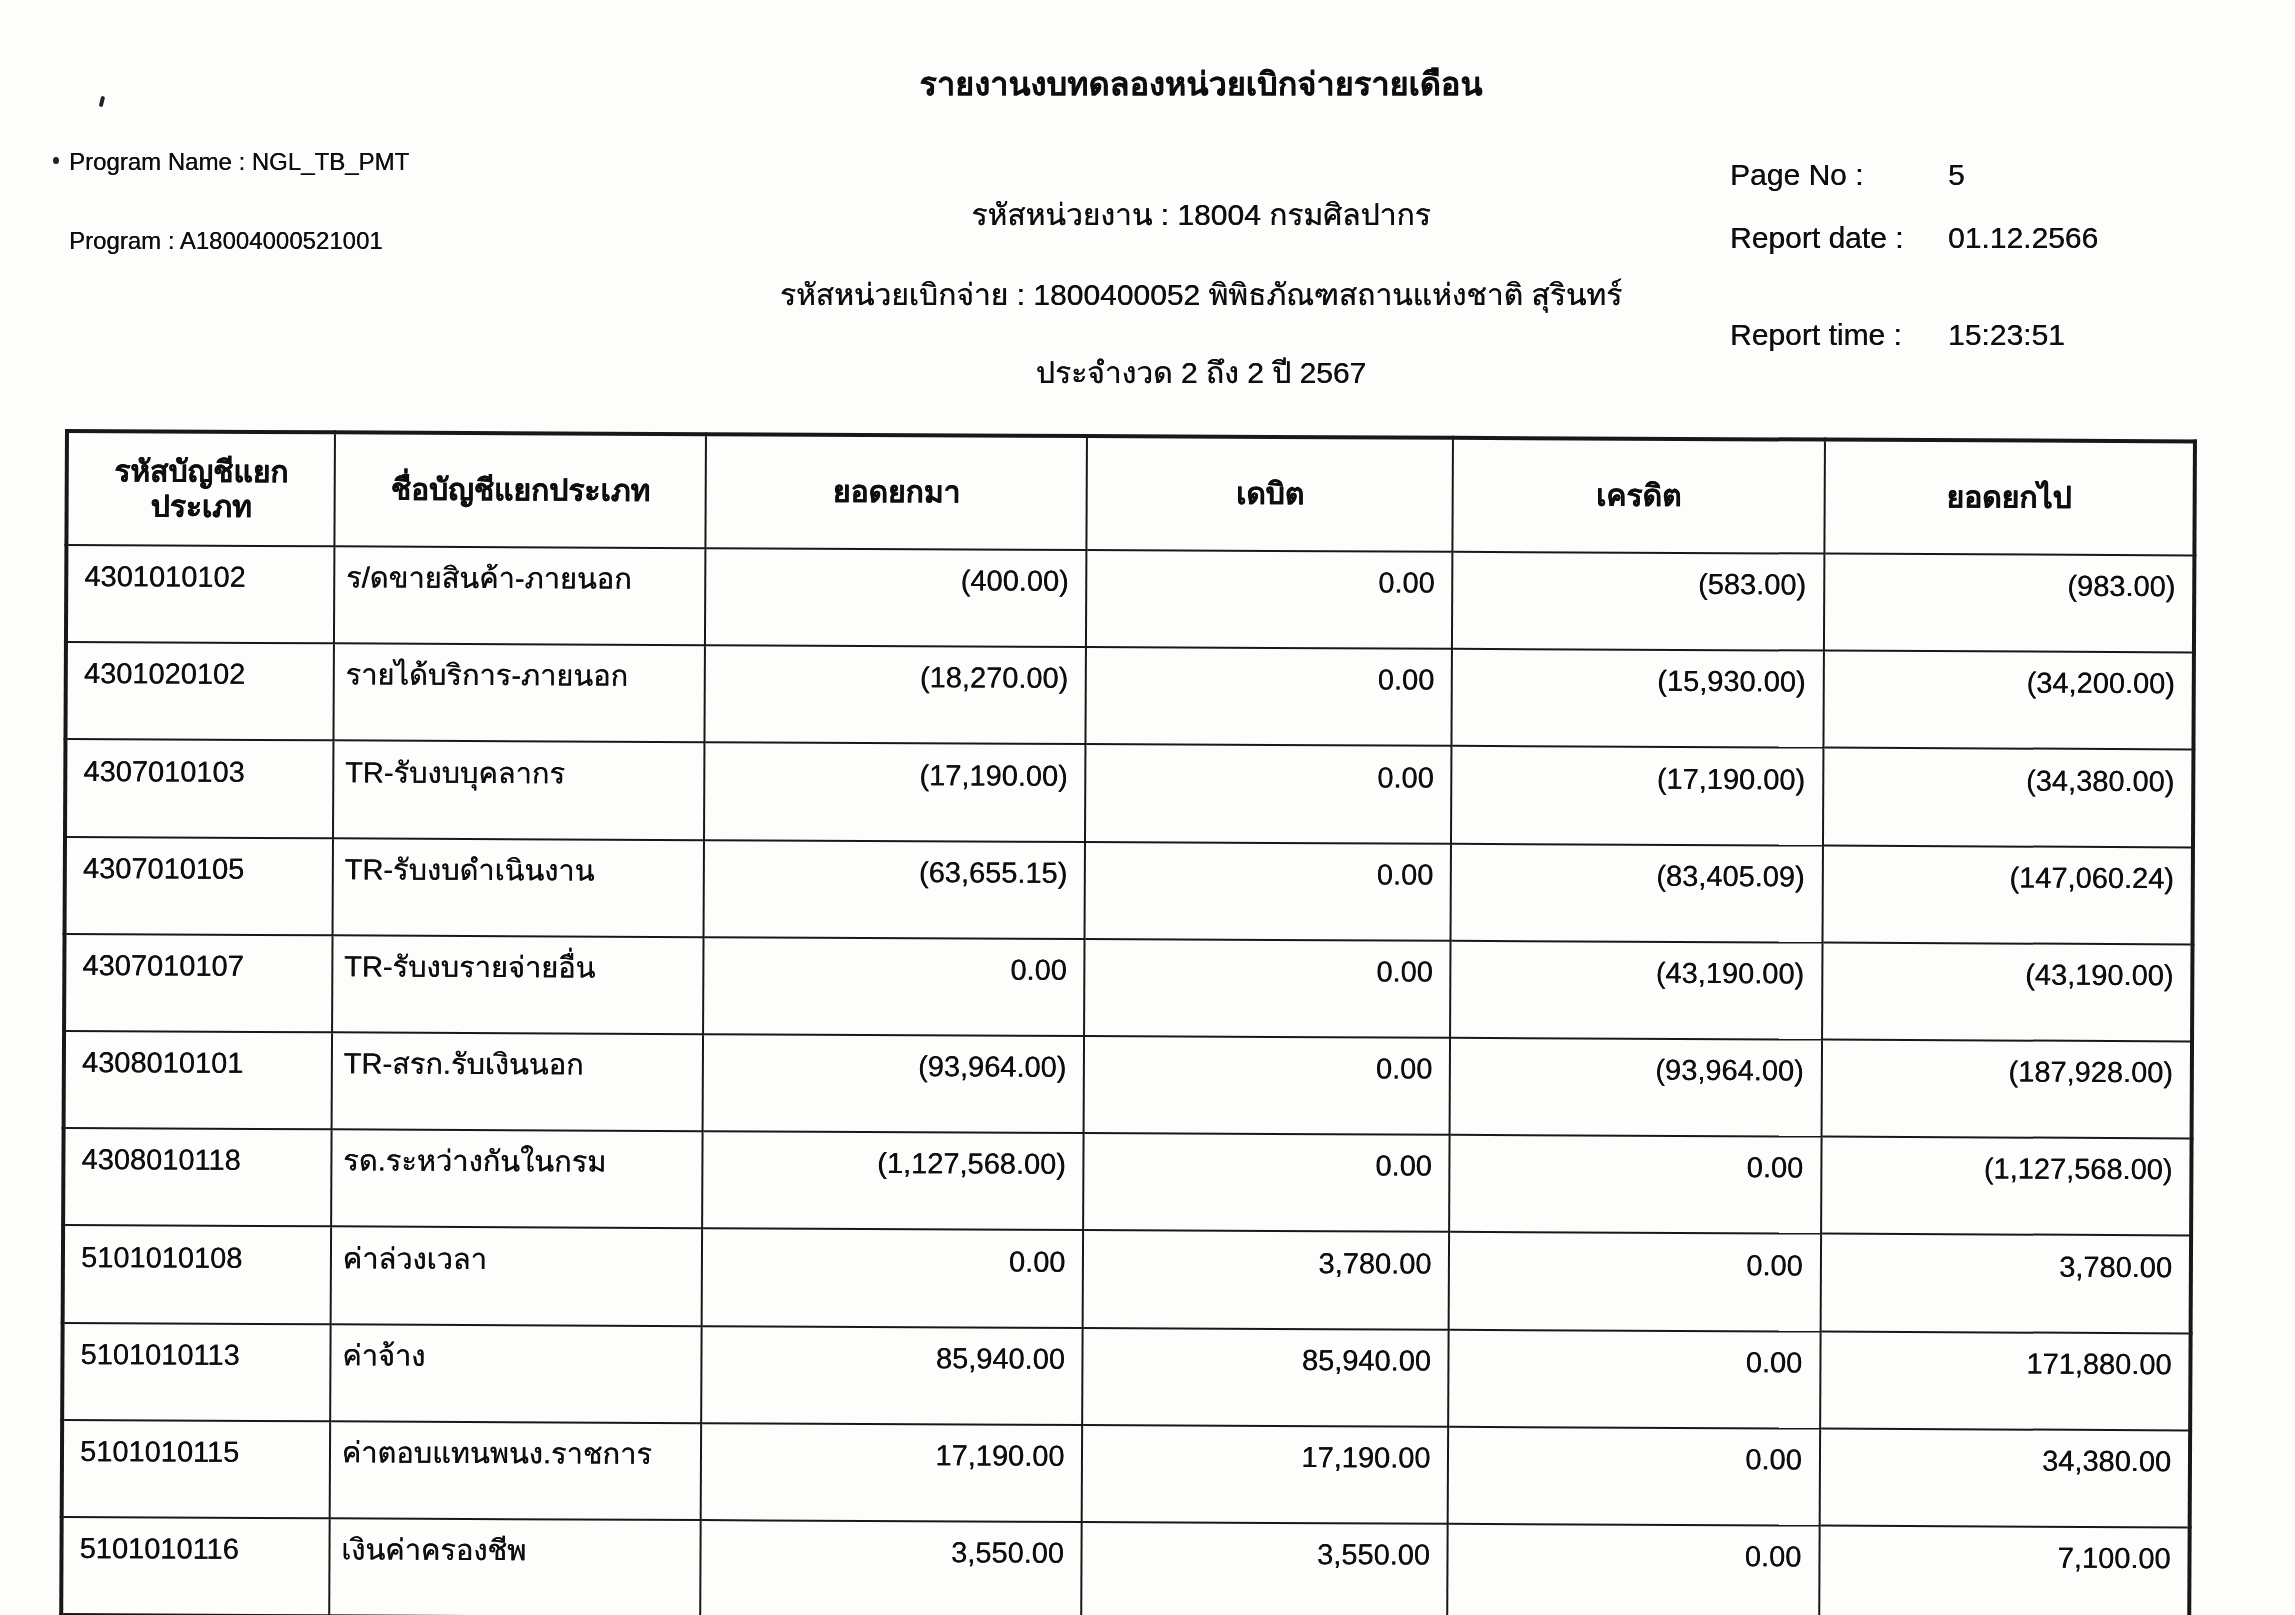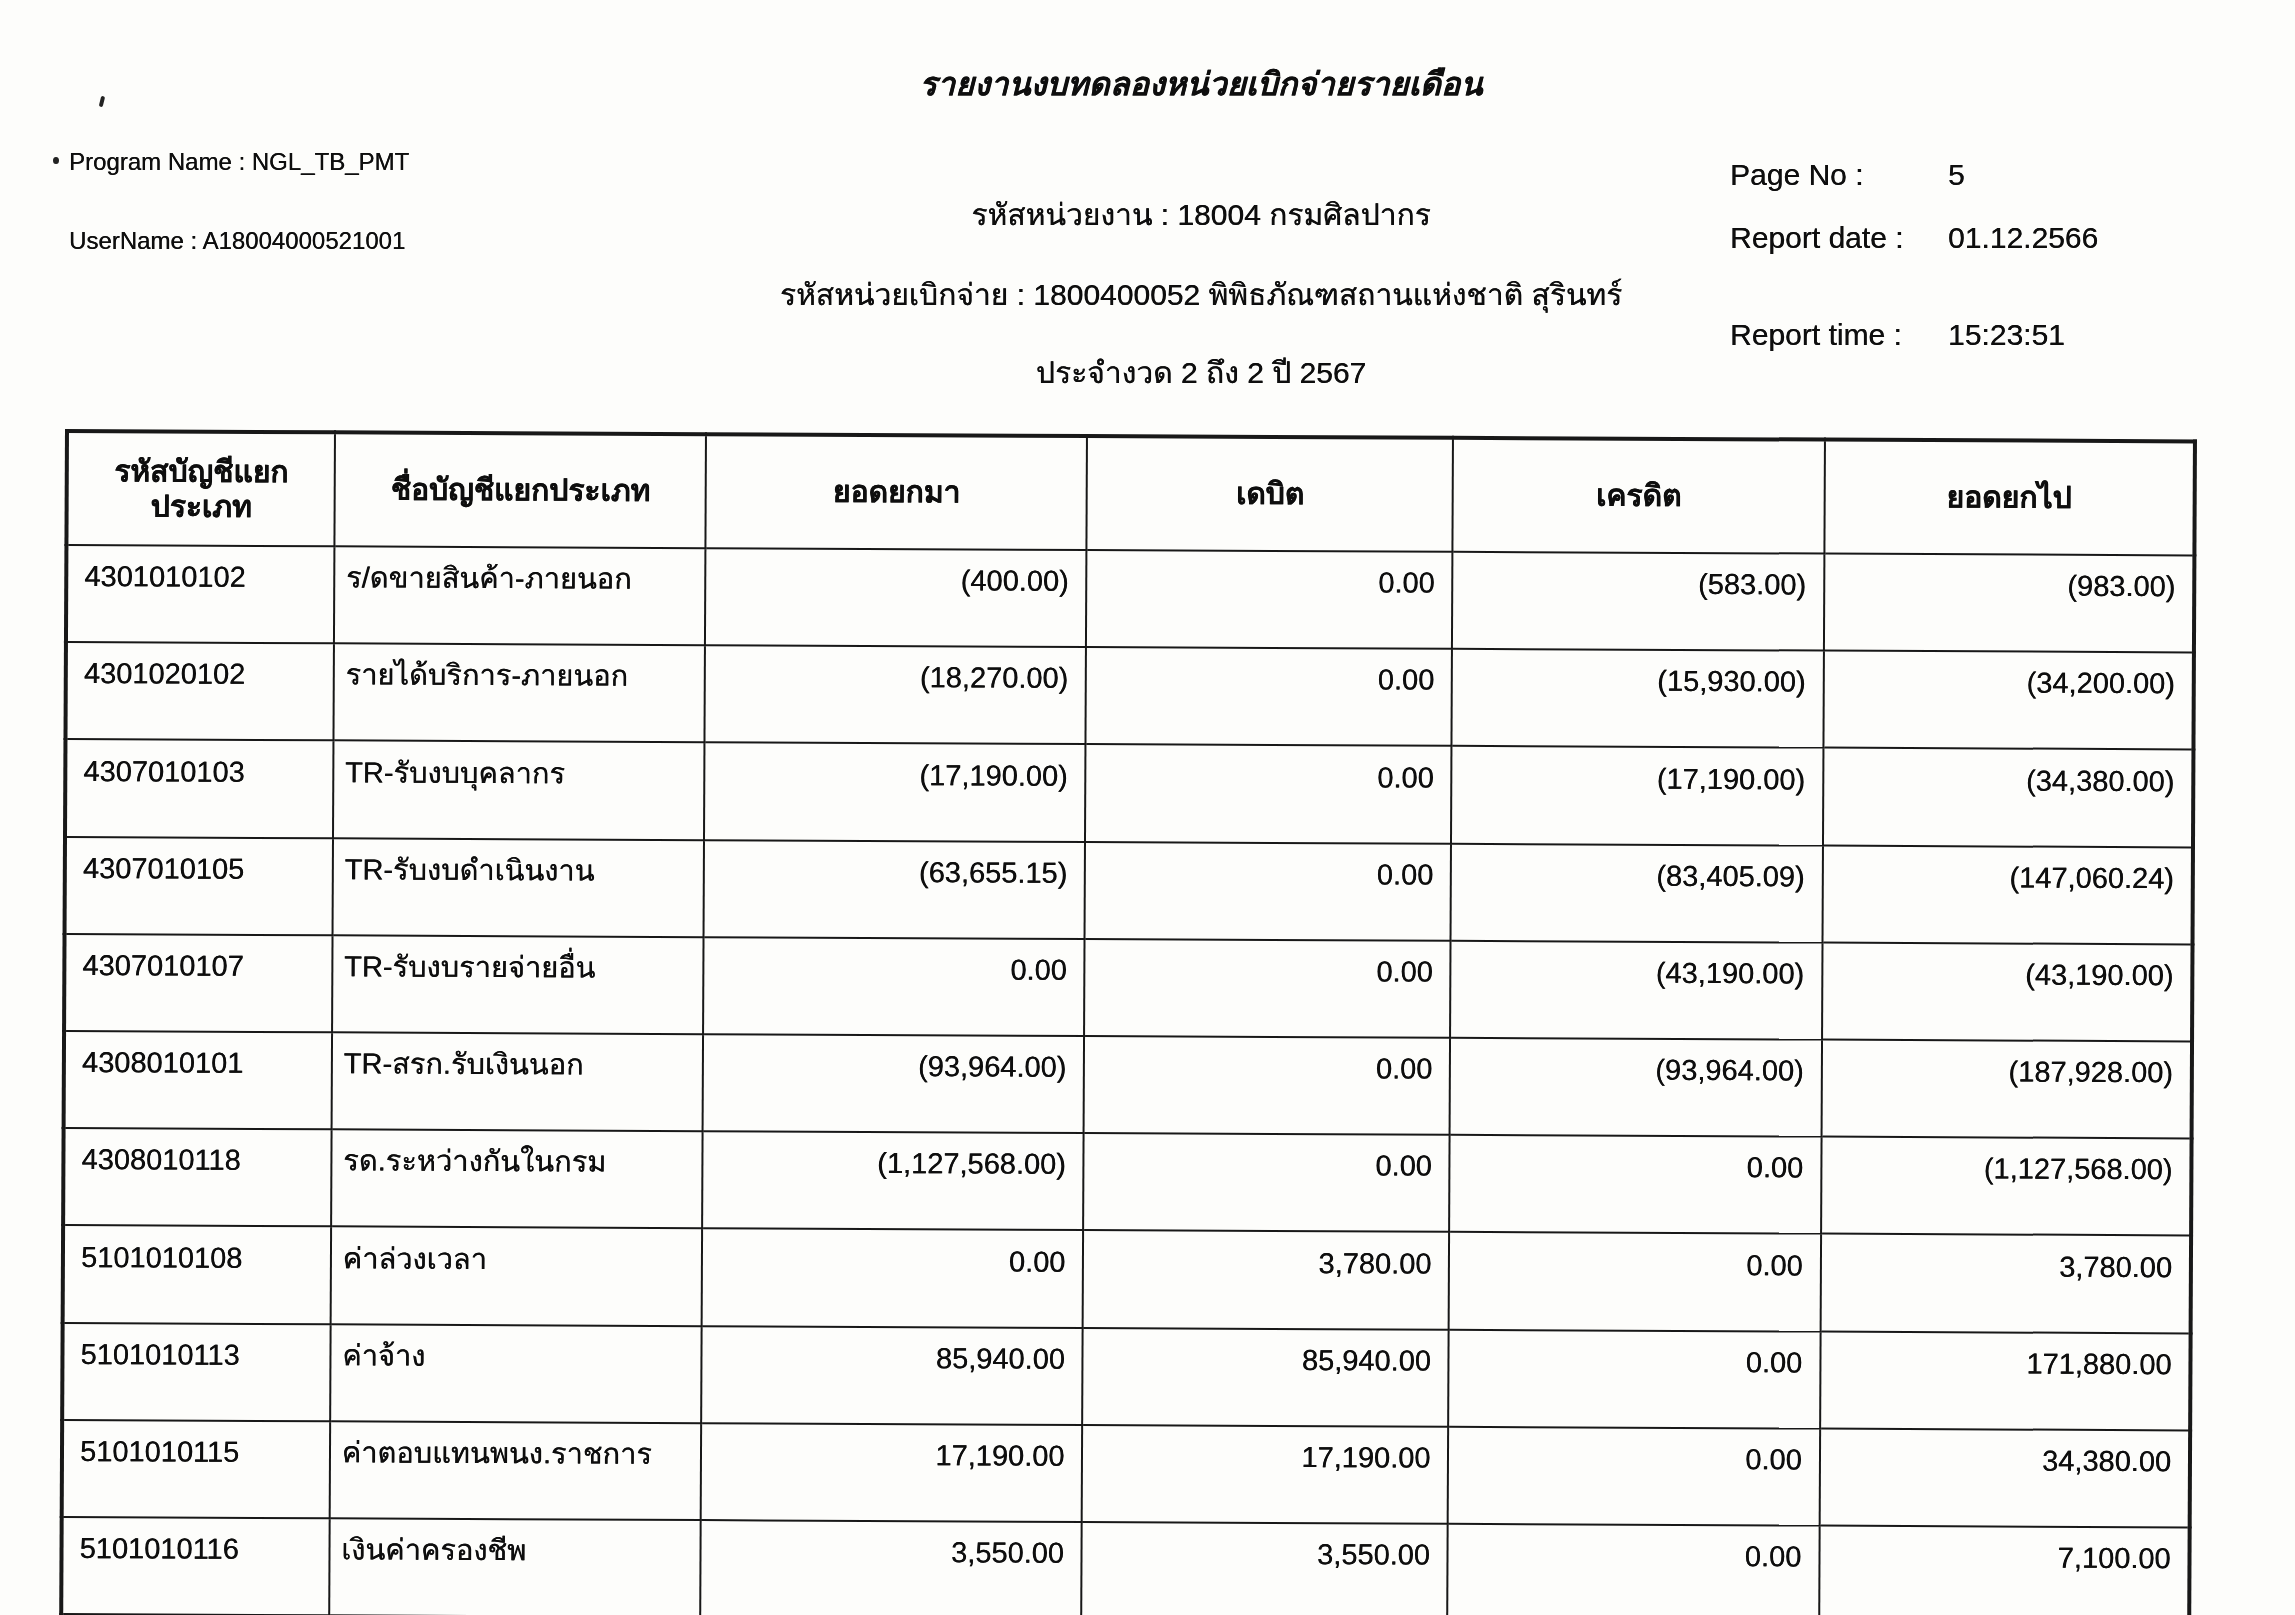--- a/index.html
+++ b/index.html
@@ -13,21 +13,20 @@
   }
   .page { position: absolute; inset: 0; }
 
   
   .doc-title {
     position: absolute; top: 58px; left: 106px; width: 2190px;
     text-align: center;
     font-size: 32px; font-weight: 700;
     letter-spacing: 0.3px;
     text-shadow: 0.4px 0 0 currentColor;
-    font-style: italic;
   }
   .hdr-line { position: absolute; white-space: nowrap; }
   .hdr-left { left: 69px; font-size: 24px; text-shadow: 0.3px 0 0 currentColor; }
   .hdr-left .lbl::after { content: " "; }
   .hdr-center {
     left: 106px; width: 2190px; text-align: center;
     font-size: 30px; text-shadow: 0.4px 0 0 currentColor; margin-top: 39px;
   }
   .hdr-center .lbl::after { content: " "; }
   .hdr-right-label {
@@ -95,21 +94,21 @@
   <div class="hdr-line hdr-left l1">
     <span class="lbl">Program Name :</span><span>NGL_TB_PMT</span>
   </div>
   <div class="hdr-line hdr-center l1c">
     <span class="lbl">รหัสหน่วยงาน :</span><span>18004 กรมศิลปากร</span>
   </div>
   <div class="hdr-line hdr-right-label l1r">Page No :</div>
   <div class="hdr-line hdr-right-value l1r">5</div>
 
   <div class="hdr-line hdr-left l2">
-    <span class="lbl">UserName :</span><span>A18004000521001</span>
+    <span class="lbl">Program :</span><span>A18004000521001</span>
   </div>
   <div class="hdr-line hdr-center l2c">
     <span class="lbl">รหัสหน่วยเบิกจ่าย :</span><span>1800400052 พิพิธภัณฑสถานแห่งชาติ สุรินทร์</span>
   </div>
   <div class="hdr-line hdr-right-label l2r">Report date :</div>
   <div class="hdr-line hdr-right-value l2r">01.12.2566</div>
 
   <div class="hdr-line hdr-center l3c">ประจำงวด 2 ถึง 2 ปี 2567</div>
   <div class="hdr-line hdr-right-label l3r">Report time :</div>
   <div class="hdr-line hdr-right-value l3r">15:23:51</div>

